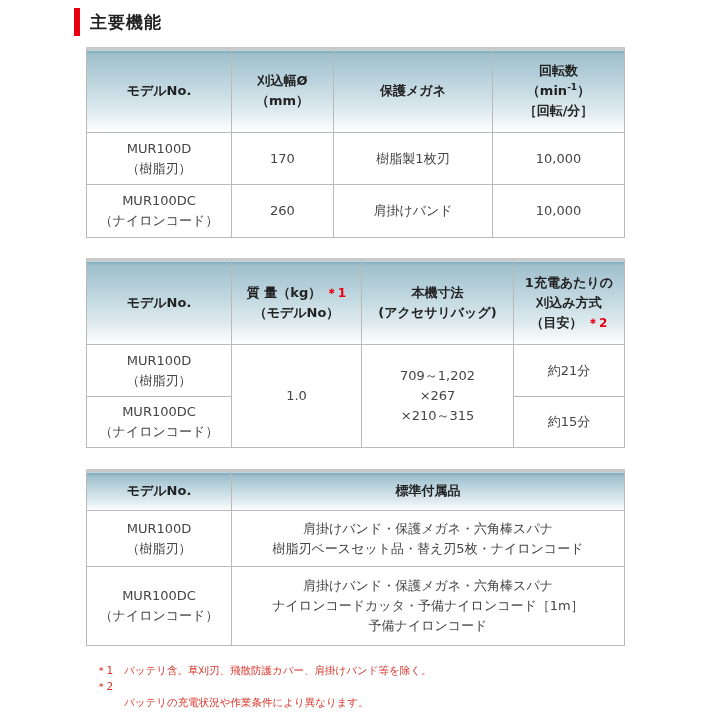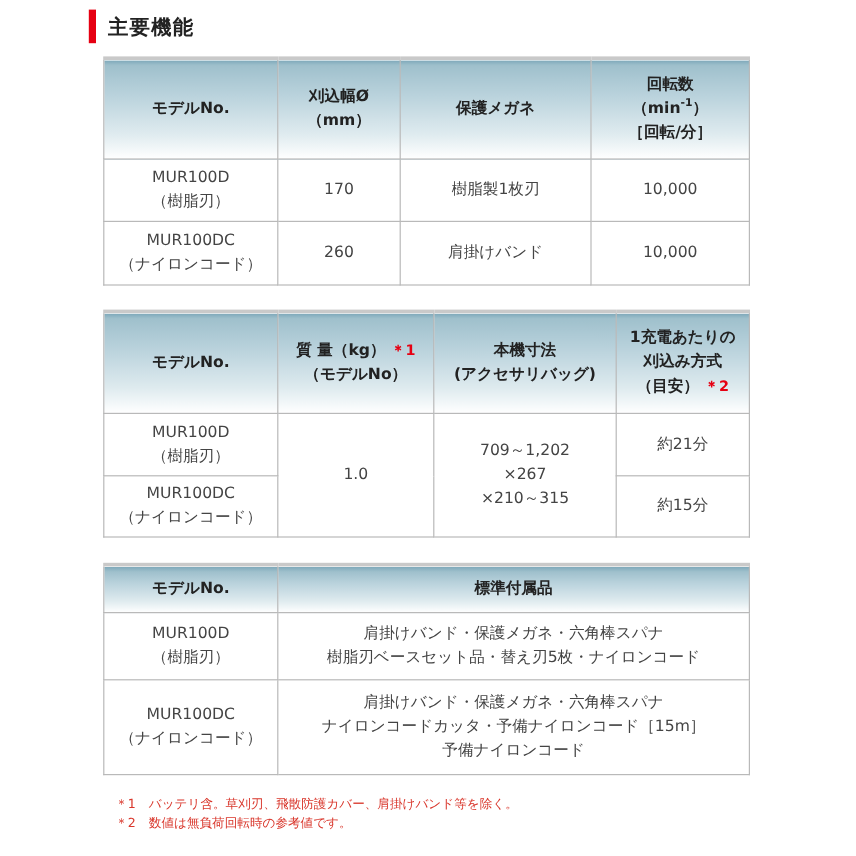--- a/index.html
+++ b/index.html
@@ -145,29 +145,32 @@
       <div>樹脂刃ベースセット品・替え刃5枚・ナイロンコード</div>
     </td>
   </tr>
   <tr style="height:79px">
     <td>
       <div>MUR100DC</div>
       <div>（ナイロンコード）</div>
     </td>
     <td>
       <div>肩掛けバンド・保護メガネ・六角棒スパナ</div>
-      <div>ナイロンコードカッタ・予備ナイロンコード［15m］</div>
+      <div>ナイロンコードカッタ・予備ナイロンコード［1m］</div>
       <div>予備ナイロンコード</div>
     </td>
   </tr>
 </tbody>
   </table>
 
 <div class="notes">
   <div class="row">
     <span class="mark">＊1</span>
     <span>バッテリ含。草刈刃、飛散防護カバー、肩掛けバンド等を除く。</span>
   </div>
   <div class="row">
     <span class="mark">＊2</span>
-    <span>数値は無負荷回転時の参考値です。</span>
+  </div>
+  <div class="row">
+    <span class="mark"></span>
+    <span>バッテリの充電状況や作業条件により異なります。</span>
   </div>
 </div>
 
 </body></html>

